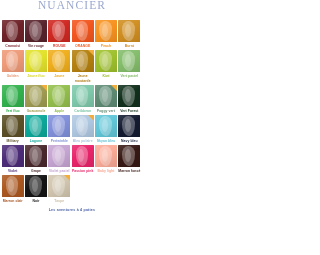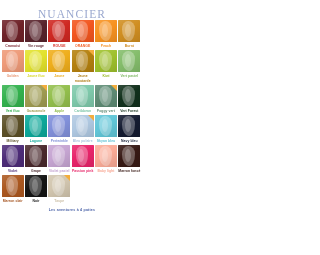--- a/index.html
+++ b/index.html
@@ -10,21 +10,21 @@
     overflow:hidden;
   }
   #page{
     position:relative;
     width:144px;height:255px;
     background:#ffffff;
     box-sizing:border-box;
   }
   .title-bar{
     height:20px;
-    display:flex;align-items:flex-end;justify-content:center;
+    display:flex;align-items:flex-start;justify-content:center;
     background:#ffffff;
   }
   .title{
     font-family:"Liberation Serif", serif;
     font-size:11.5px;
     letter-spacing:1.1px;
     color:#9aa8cf;
     font-weight:400;
     line-height:1;
     white-space:nowrap;

